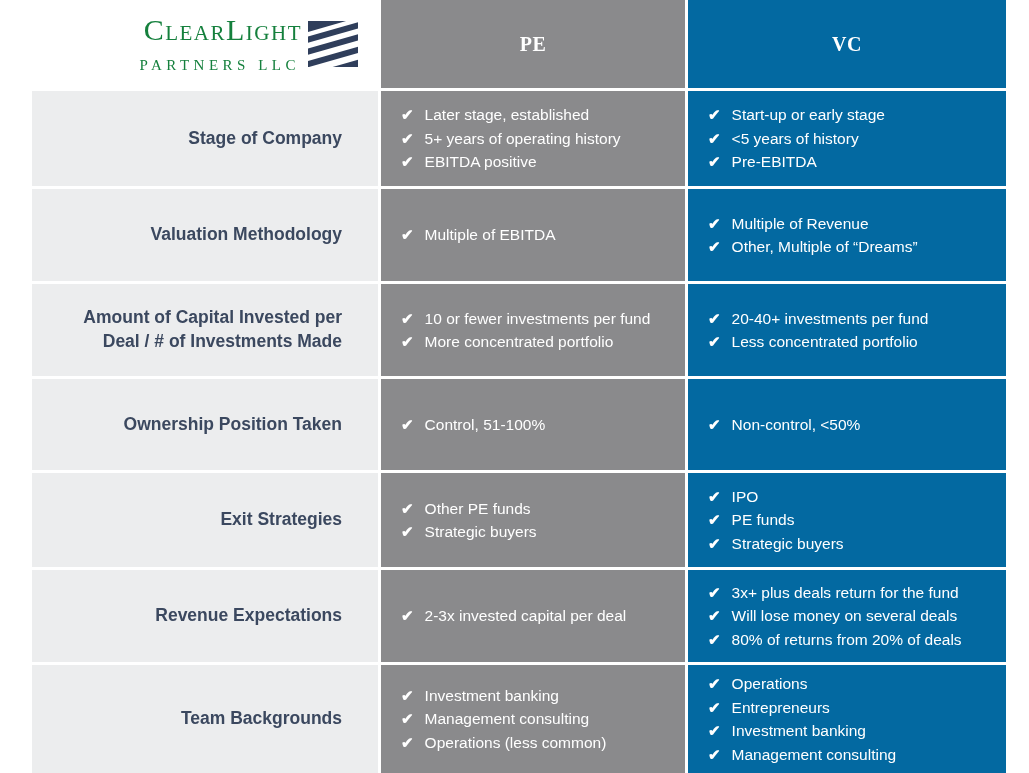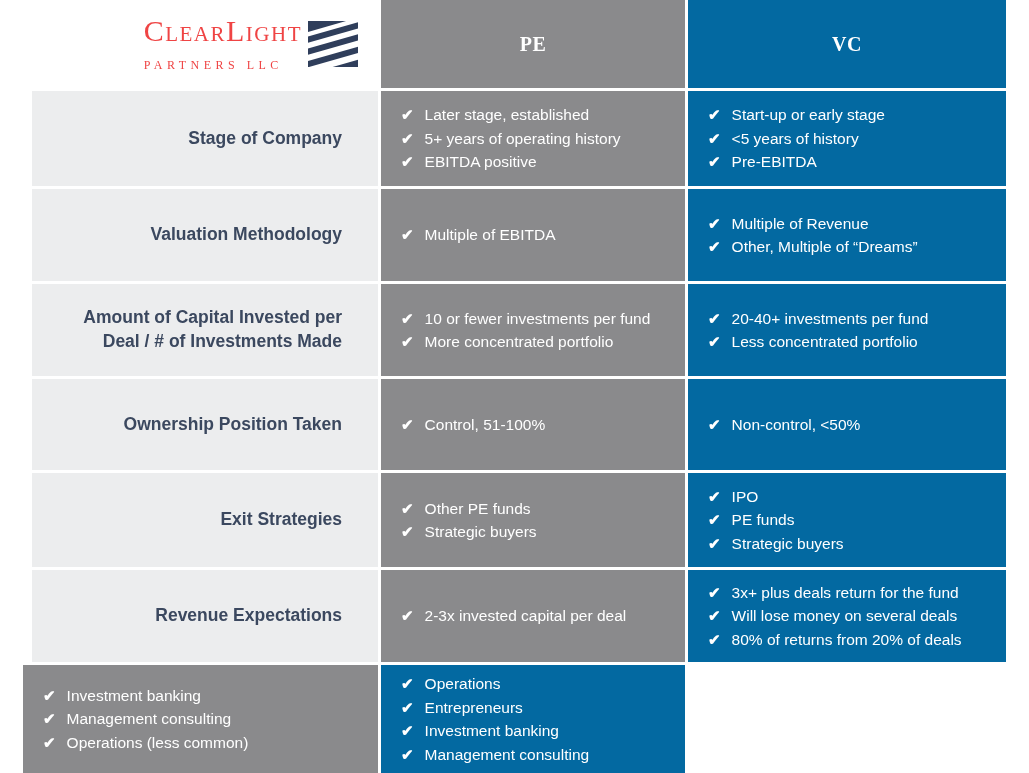--- a/index.html
+++ b/index.html
@@ -20,33 +20,33 @@
   .cell { display: flex; }
   
   .logo-cell {
     background: #ffffff;
     align-items: center;
     justify-content: flex-end;
     padding-right: 20px;
   }
   .logo { display: flex; align-items: center; }
   .logo-text {
-    display: flex; flex-direction: column; align-items: flex-start;
+    display: flex; flex-direction: column; align-items: flex-end;
     font-family: "Liberation Serif", serif;
-    color: #ef4444;
+    color: #15803d;
     margin-right: 6px;
   }
   .logo-name {
     font-variant: small-caps;
     font-size: 30px;
     letter-spacing: 1.5px;
     line-height: 1.05;
   }
   .logo-subtitle {
-    font-size: 12px;
+    font-size: 15px;
     letter-spacing: 4.5px;
     margin-top: 11px;
     margin-right: 2px;
   }
   .logo-mark { display: block; }
   .col-header {
     align-items: center; justify-content: center;
     color: #ffffff;
     font-size: 20px;
     font-weight: bold;
@@ -285,20 +285,23 @@
           <span class="check">✔</span>
           <span>Will lose money on several deals</span>
         </li>
         <li>
           <span class="check">✔</span>
           <span>80% of returns from 20% of deals</span>
         </li>
       </ul>
   </div>
 
+  <div class="cell label-cell">
+    <span class="row-label">Team Backgrounds</span>
+  </div>
   <div class="cell data-cell pe-bg">
     <ul class="checklist">
         <li>
           <span class="check">✔</span>
           <span>Investment banking</span>
         </li>
         <li>
           <span class="check">✔</span>
           <span>Management consulting</span>
         </li>

